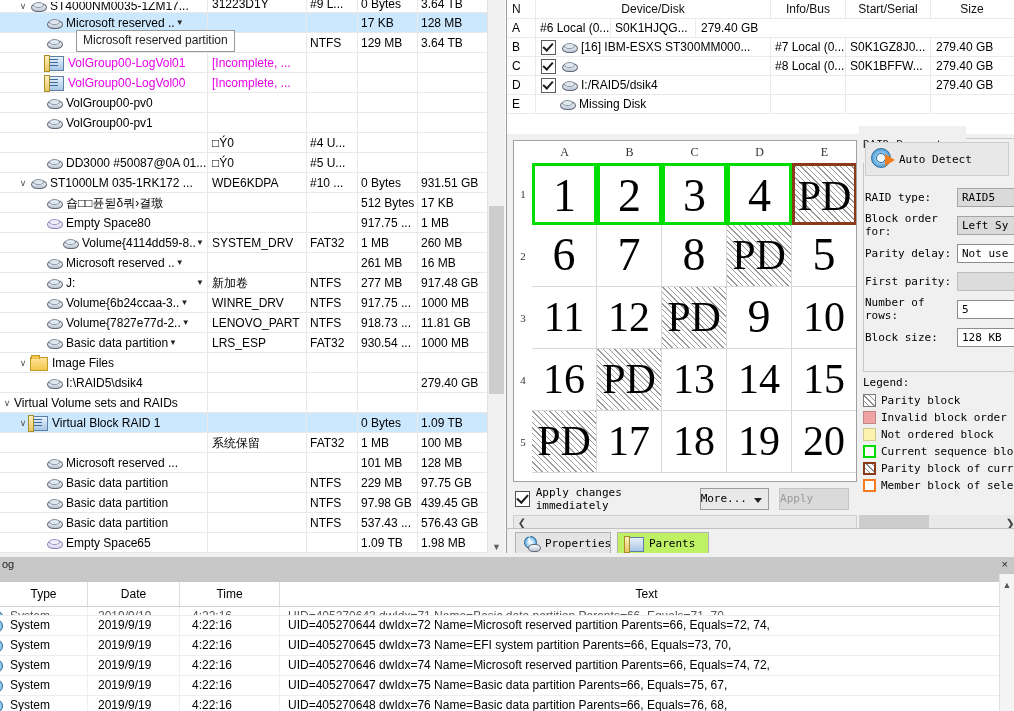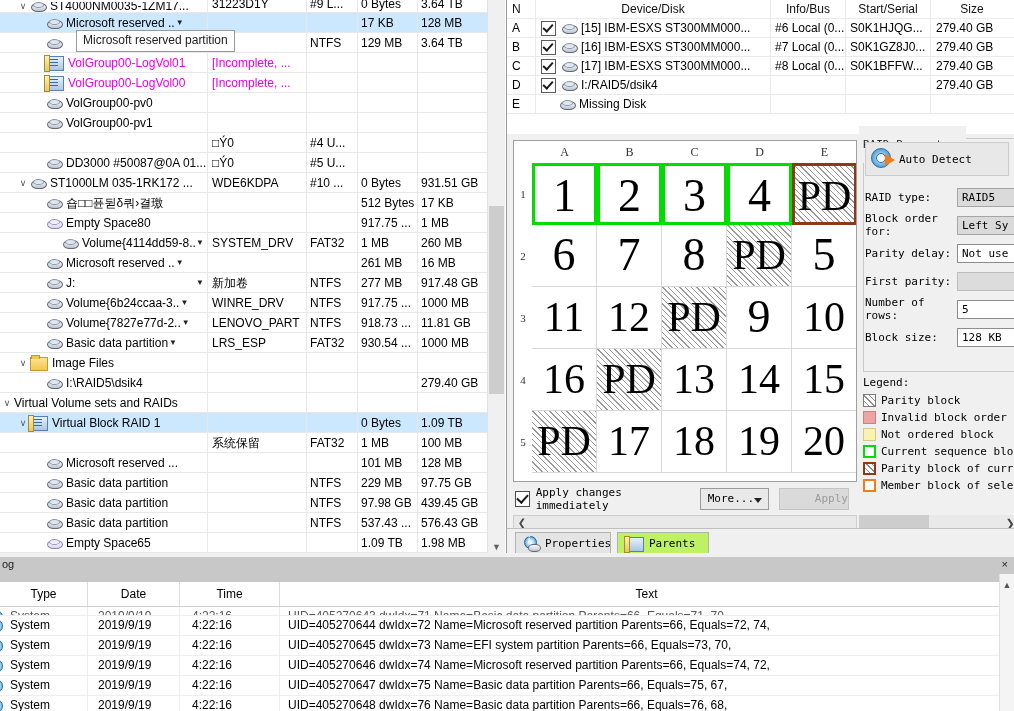--- a/index.html
+++ b/index.html
@@ -101,21 +101,21 @@
   .g-cell.curparity{border:3px solid #8a3a18;}
 
   
   #apply-bar{position:absolute;left:8px;top:353px;width:334px;height:24px;display:flex;align-items:center;}
   #apply-bar .ck{width:14px;height:14px;border:1px solid #4b4b4b;background:#fff;position:relative;margin-right:6px;}
   #apply-bar .ck.on::after{content:"";position:absolute;left:3px;top:0px;width:5px;height:9px;
       border:solid #1a1a1a;border-width:0 2px 2px 0;transform:rotate(42deg);}
   .mono{font-family:"DejaVu Sans Mono","Liberation Mono",monospace;font-size:11px;}
   #apply-bar .lbl{margin-right:14px;}
   .btn{box-sizing:border-box;border:1px solid #9a9a9a;background:#e9e9e9;height:22px;
-       line-height:20px;text-align:right;}
+       line-height:20px;text-align:left;}
   #more-btn{width:75px;position:relative;padding-right:14px;}
   #more-btn .car{position:absolute;right:6px;top:9px;width:0;height:0;
        border-left:4px solid transparent;border-right:4px solid transparent;border-top:5px solid #222;}
   #apply-btn{width:77px;margin-left:10px;color:#9a9a9a;background:#dadada;border-color:#c4c4c4;}
 
   #hscroll{position:absolute;left:6px;top:381px;width:342px;height:17px;background:#e9e9e9;border:1px solid #cfcfcf;}
   #hscroll .ar{position:absolute;left:0;top:0;width:16px;height:15px;text-align:center;
        line-height:14px;font-size:10px;color:#444;}
 
   
@@ -531,46 +531,40 @@
     <div class="dl-row dl-head">
       <div class="dl-n">N</div>
       <div class="dl-dev">Device/Disk</div>
       <div class="dl-info">Info/Bus</div>
       <div class="dl-start">Start/Serial</div>
       <div class="dl-size">Size</div>
     </div>
     <div id="disk-rows">
         <div class="dl-row">
           <div class="dl-n">A</div>
-          <div class="dl-dev">
-            <span class="cbx on"></span>
-            <span class="ico ico-disk"></span>
-            <span>[15] IBM-ESXS ST300MM000...</span>
-          </div>
           <div class="dl-info">#6 Local (0...</div>
           <div class="dl-start">S0K1HJQG...</div>
           <div class="dl-size">279.40 GB</div>
         </div>
         <div class="dl-row">
           <div class="dl-n">B</div>
           <div class="dl-dev">
             <span class="cbx on"></span>
             <span class="ico ico-disk"></span>
             <span>[16] IBM-ESXS ST300MM000...</span>
           </div>
           <div class="dl-info">#7 Local (0...</div>
           <div class="dl-start">S0K1GZ8J0...</div>
           <div class="dl-size">279.40 GB</div>
         </div>
         <div class="dl-row">
           <div class="dl-n">C</div>
           <div class="dl-dev">
             <span class="cbx on"></span>
             <span class="ico ico-disk"></span>
-            <span>[17] IBM-ESXS ST300MM000...</span>
           </div>
           <div class="dl-info">#8 Local (0...</div>
           <div class="dl-start">S0K1BFFW...</div>
           <div class="dl-size">279.40 GB</div>
         </div>
         <div class="dl-row">
           <div class="dl-n">D</div>
           <div class="dl-dev">
             <span class="cbx on"></span>
             <span class="ico ico-disk"></span>

